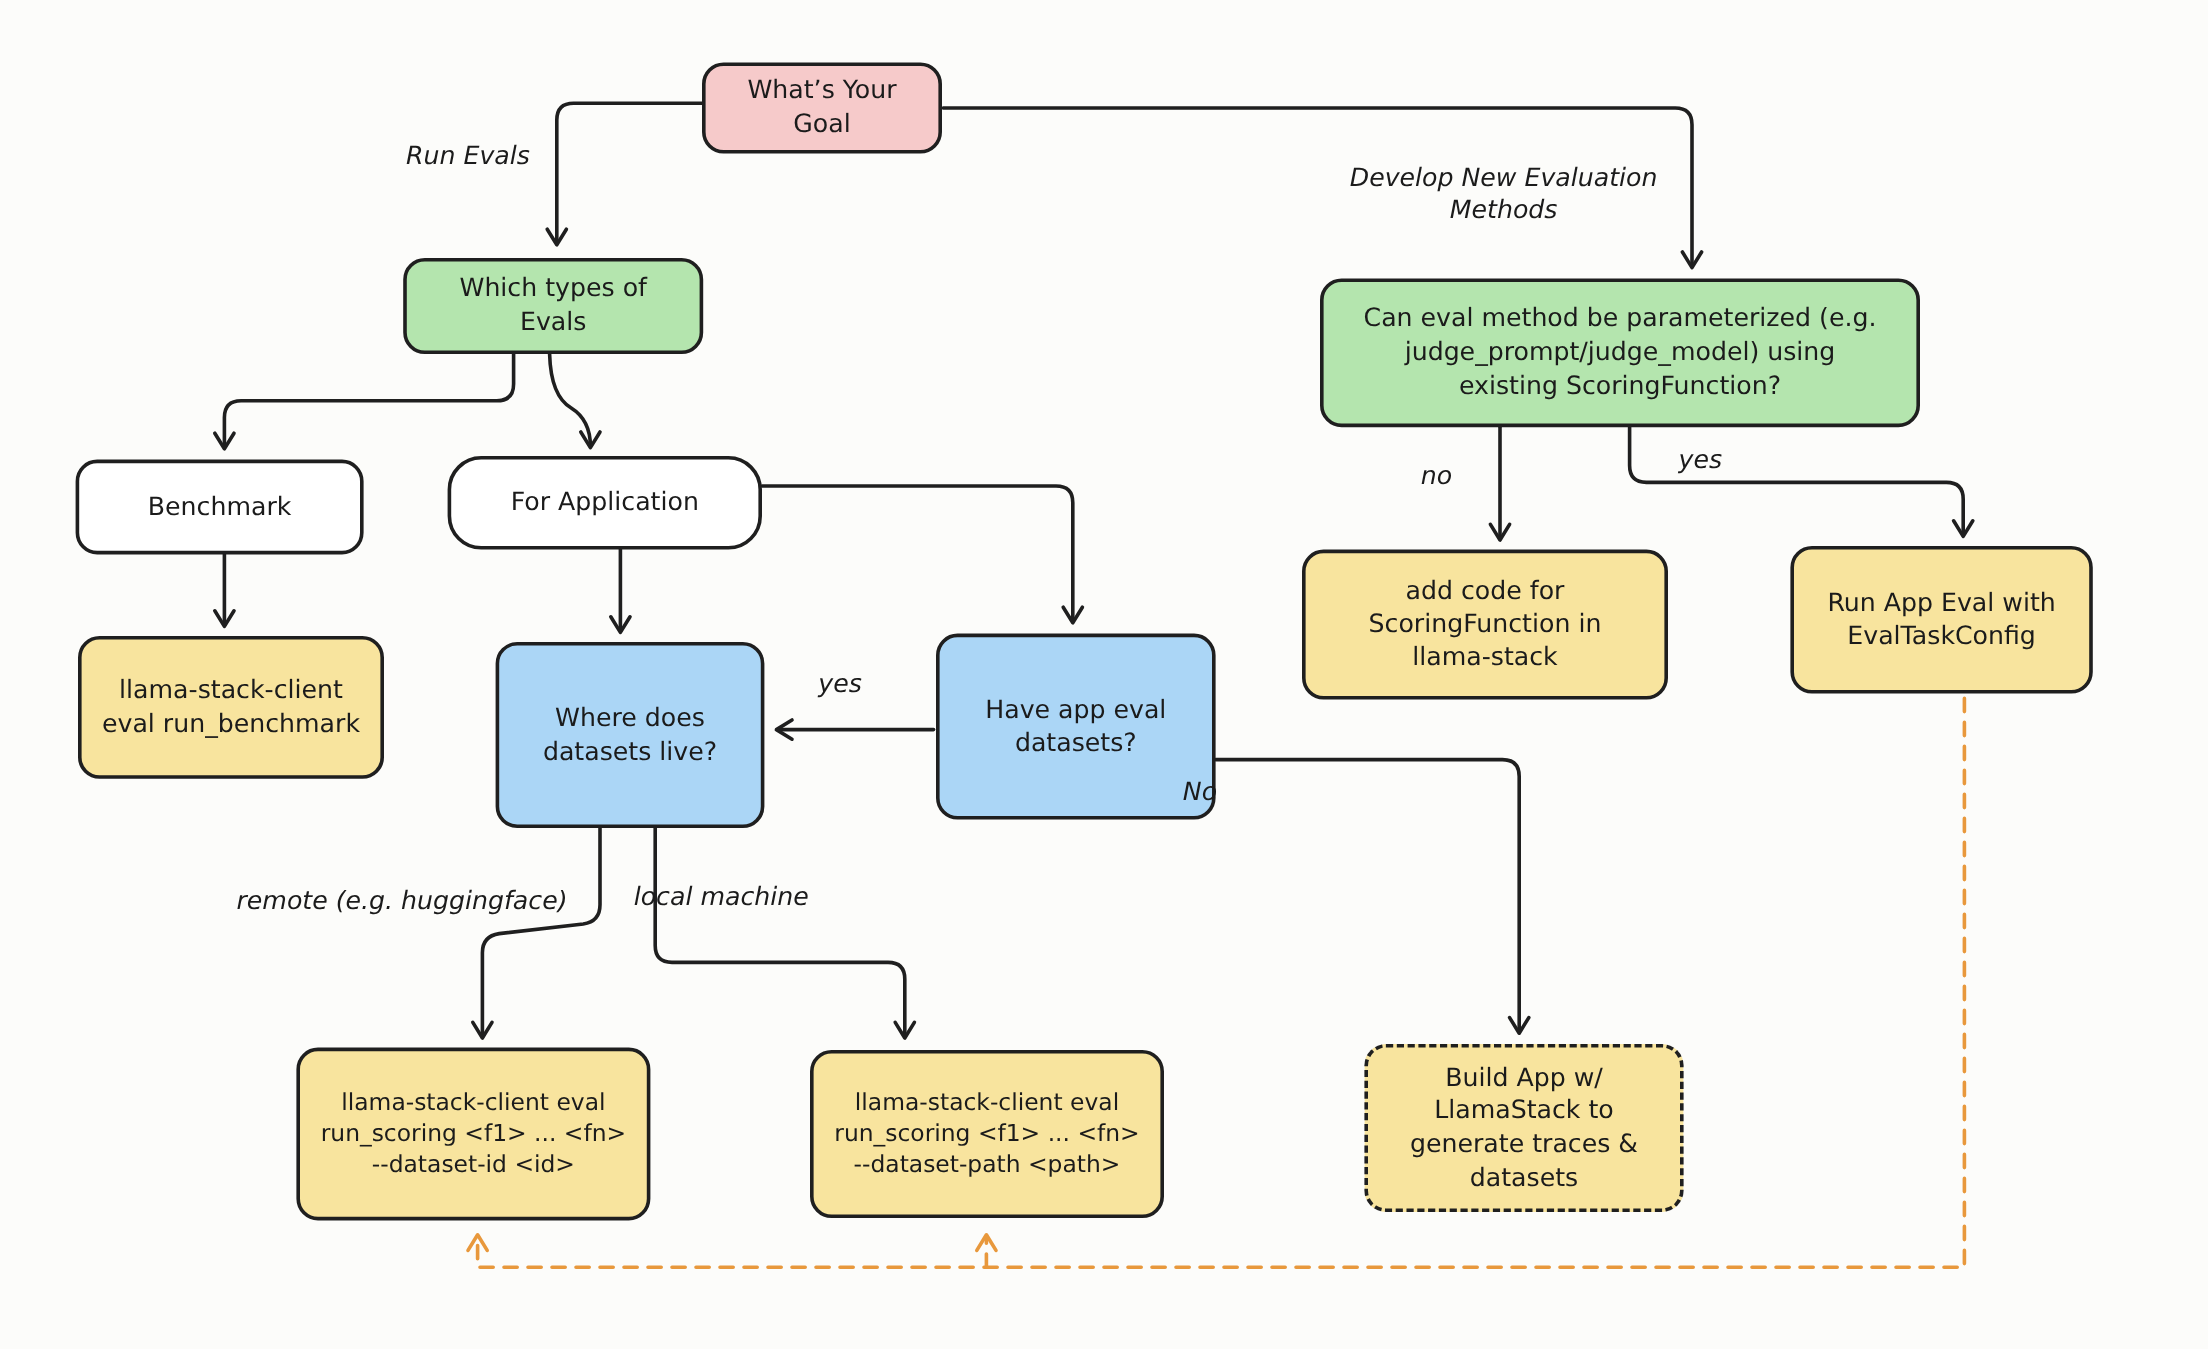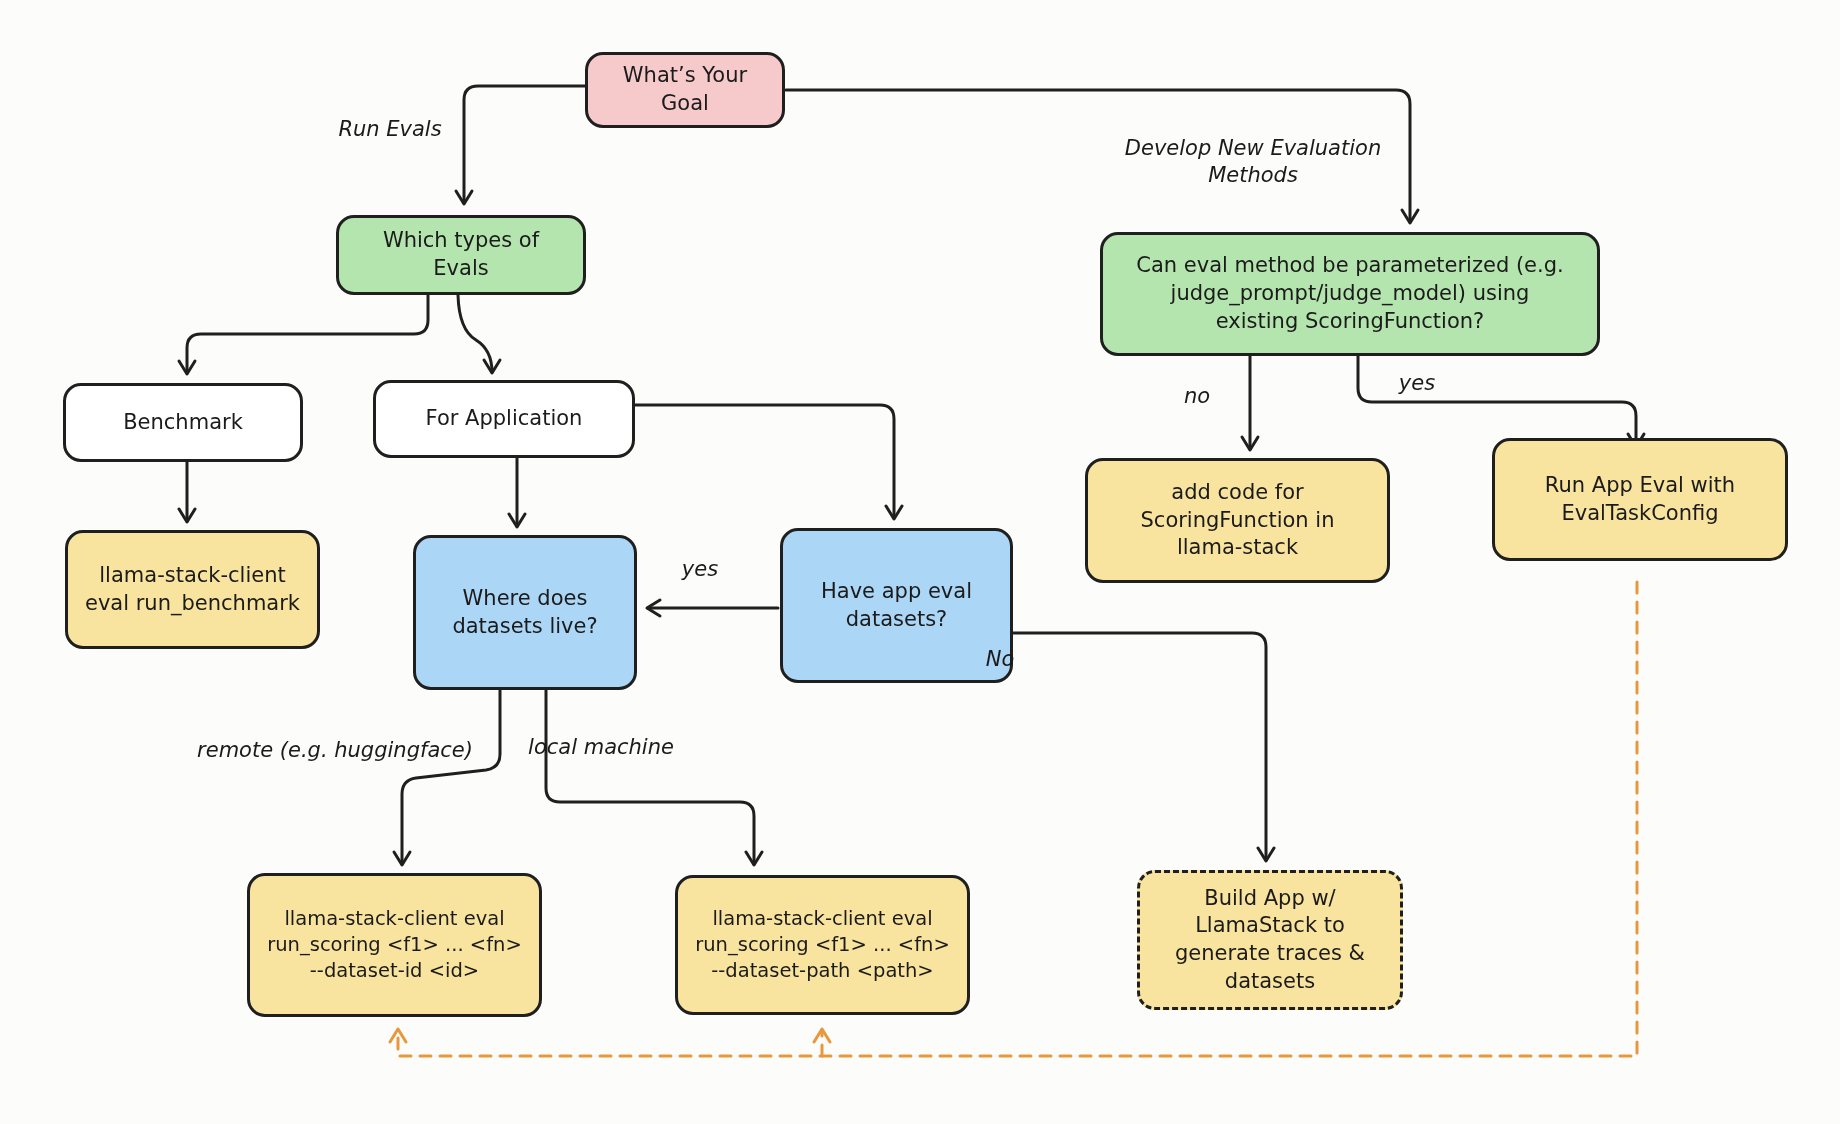--- a/index.html
+++ b/index.html
@@ -88,34 +88,34 @@
 
     <path d="M 1637,582 V 1056 H 398 V 1030" fill="none" stroke="#E8983C" stroke-width="3" stroke-linecap="round" stroke-dasharray="11 9" marker-end="url(#ao)"></path>
     <path d="M 822,1056 V 1030" fill="none" stroke="#E8983C" stroke-width="3" stroke-linecap="round" stroke-dasharray="11 9" marker-end="url(#ao)"></path>
   </svg>
 
   <div class="node fill-pink" style="left:585px;  top:52px;  width:200px; height:76px;">What’s Your
 Goal</div>
   <div class="node fill-green" style="left:336px;  top:215px; width:250px; height:80px;">Which types of
 Evals</div>
   <div class="node fill-white" style="left:63px;   top:383px; width:240px; height:79px;">Benchmark</div>
-  <div class="node fill-white" style="left:373px;  top:380px; width:262px; height:78px;">For Application</div>
+  <div class="node fill-white" style="left:373px;  top:380px; width:262px; height:78px;border-radius:28px;">For Application</div>
   <div class="node fill-yellow" style="left:65px;   top:530px; width:255px; height:119px;">llama-stack-client
 eval run_benchmark</div>
   <div class="node fill-blue" style="left:413px;  top:535px; width:224px; height:155px;">Where does
 datasets live?</div>
   <div class="node fill-blue" style="left:780px;  top:528px; width:233px; height:155px;">Have app eval
 datasets?</div>
   <div class="node fill-green" style="left:1100px; top:232px; width:500px; height:124px;">Can eval method be parameterized (e.g.
 judge_prompt/judge_model) using
 existing ScoringFunction?</div>
   <div class="node fill-yellow" style="left:1085px; top:458px; width:305px; height:125px;">add code for
 ScoringFunction in
 llama-stack</div>
-  <div class="node fill-yellow" style="left:1492px; top:438px; width:296px; height:123px;">Run App Eval with
+  <div class="node fill-yellow" style="left:1492px; top:455px; width:252px; height:123px;">Run App Eval with
 EvalTaskConfig</div>
   <div class="node fill-yellow small" style="left:247px; top:873px; width:295px; height:144px;">llama-stack-client eval
 run_scoring &lt;f1&gt; ... &lt;fn&gt;
 --dataset-id &lt;id&gt;</div>
   <div class="node fill-yellow small" style="left:675px; top:875px; width:295px; height:140px;">llama-stack-client eval
 run_scoring &lt;f1&gt; ... &lt;fn&gt;
 --dataset-path &lt;path&gt;</div>
   <div class="node fill-yellow dashed" style="left:1137px; top:870px; width:266px; height:140px;">Build App w/
 LlamaStack to
 generate traces &amp;

